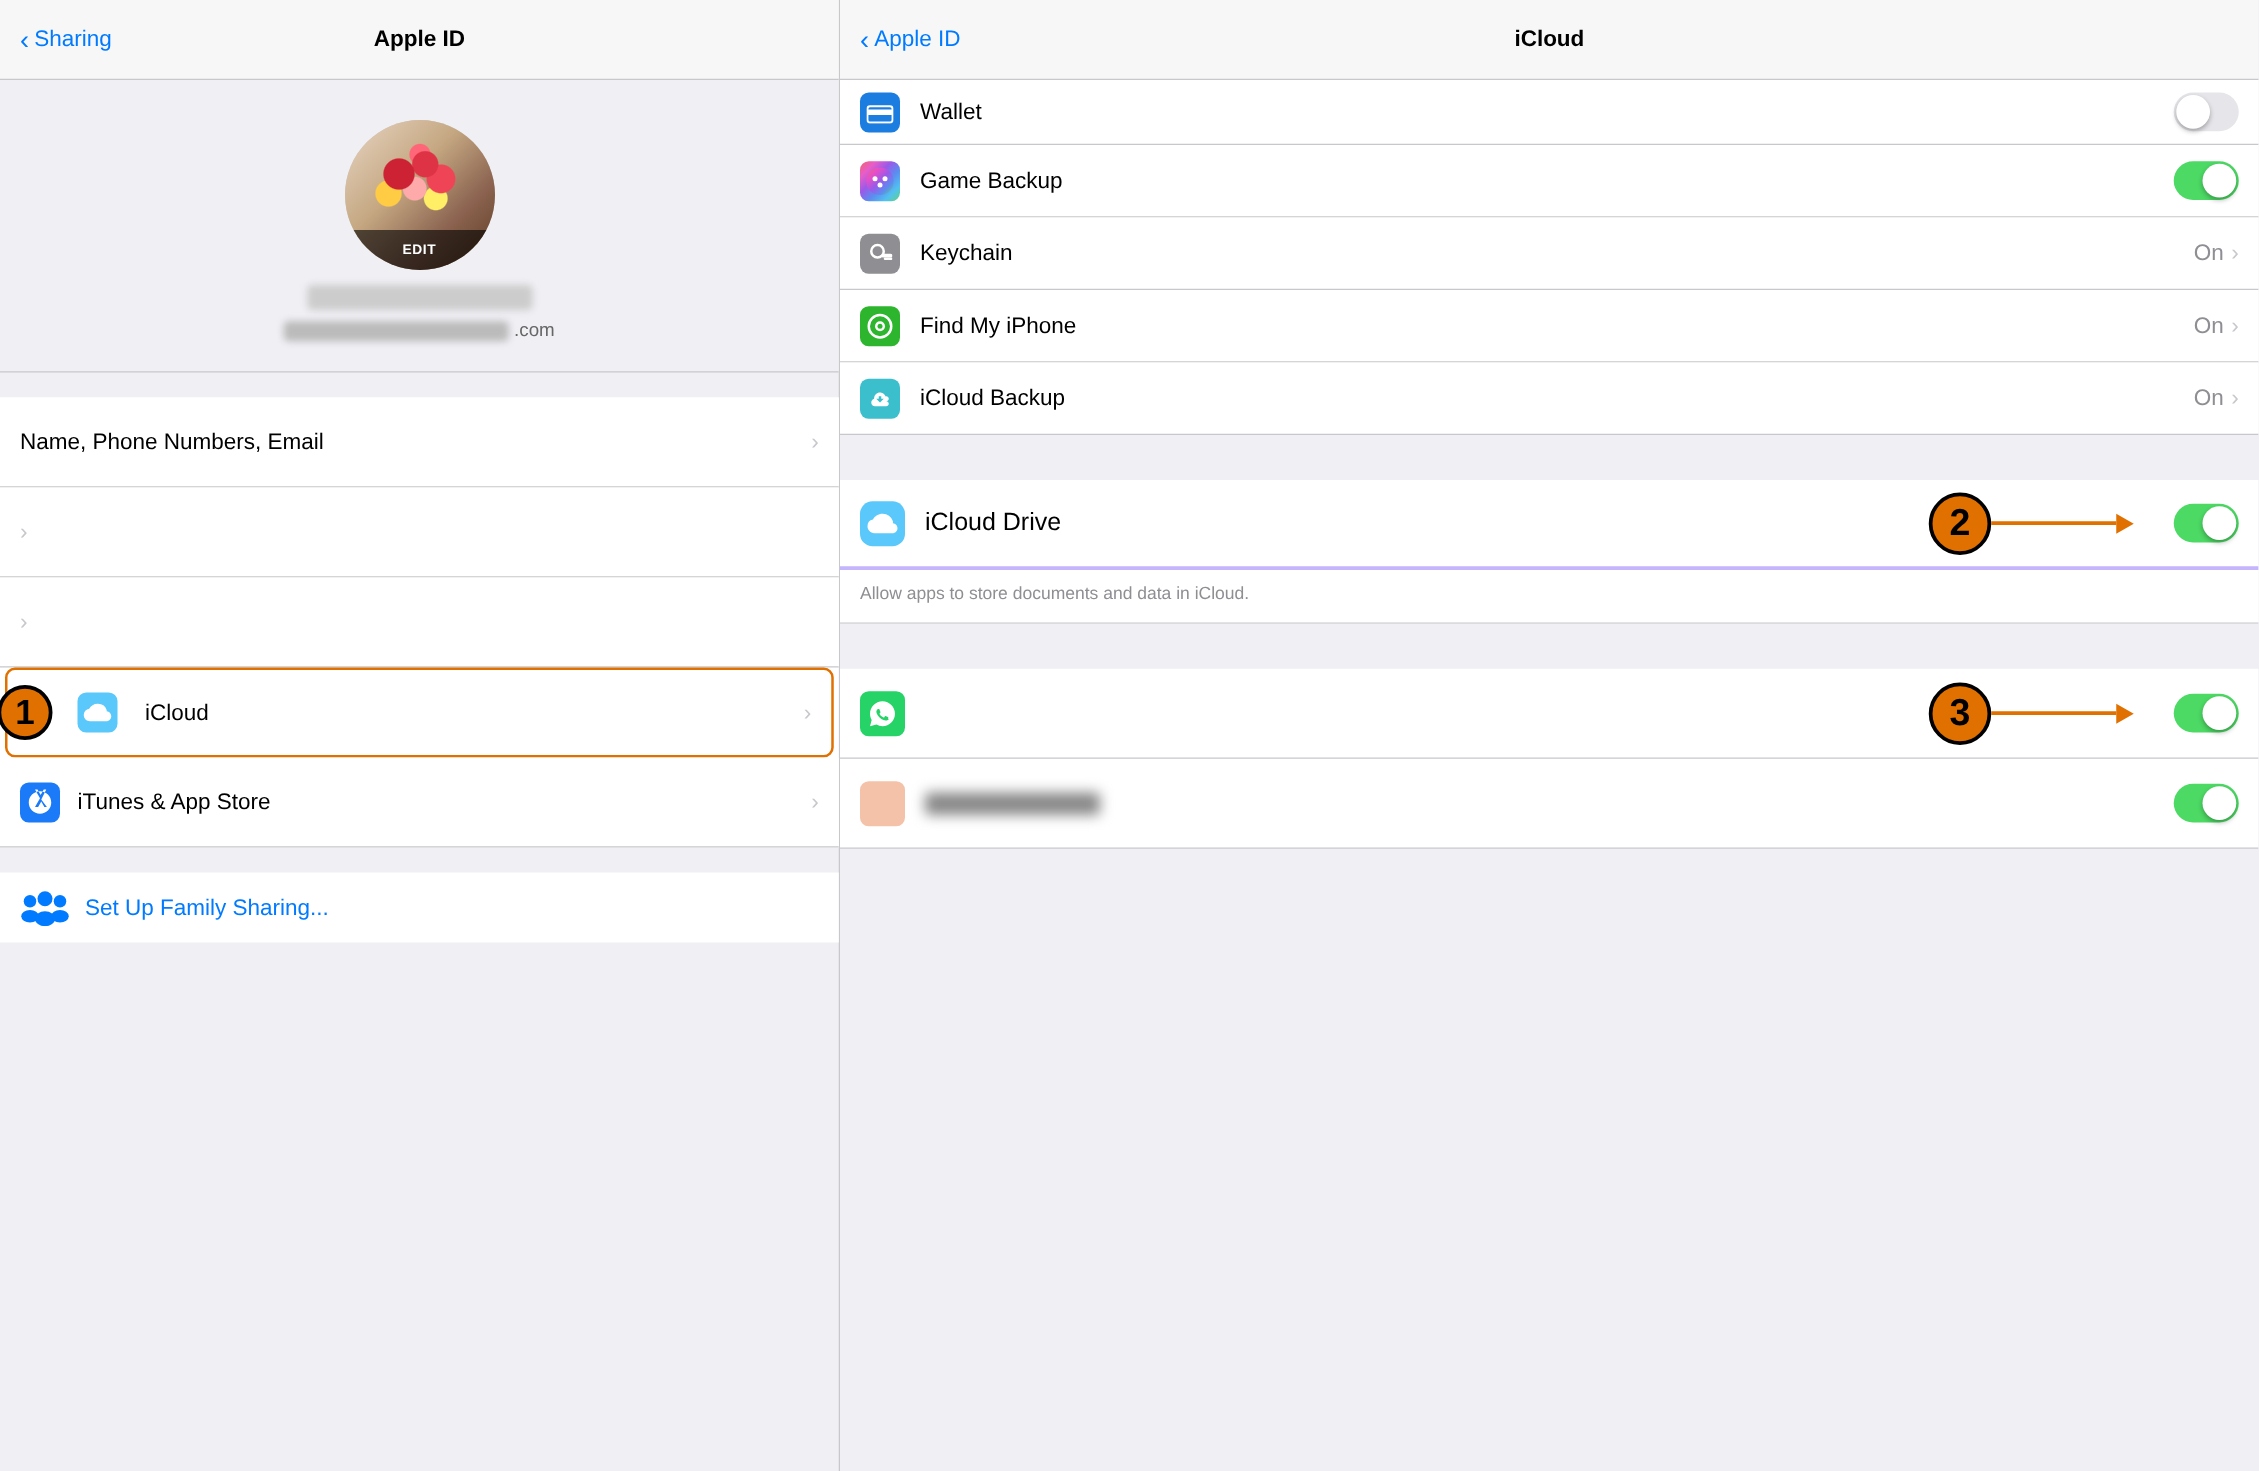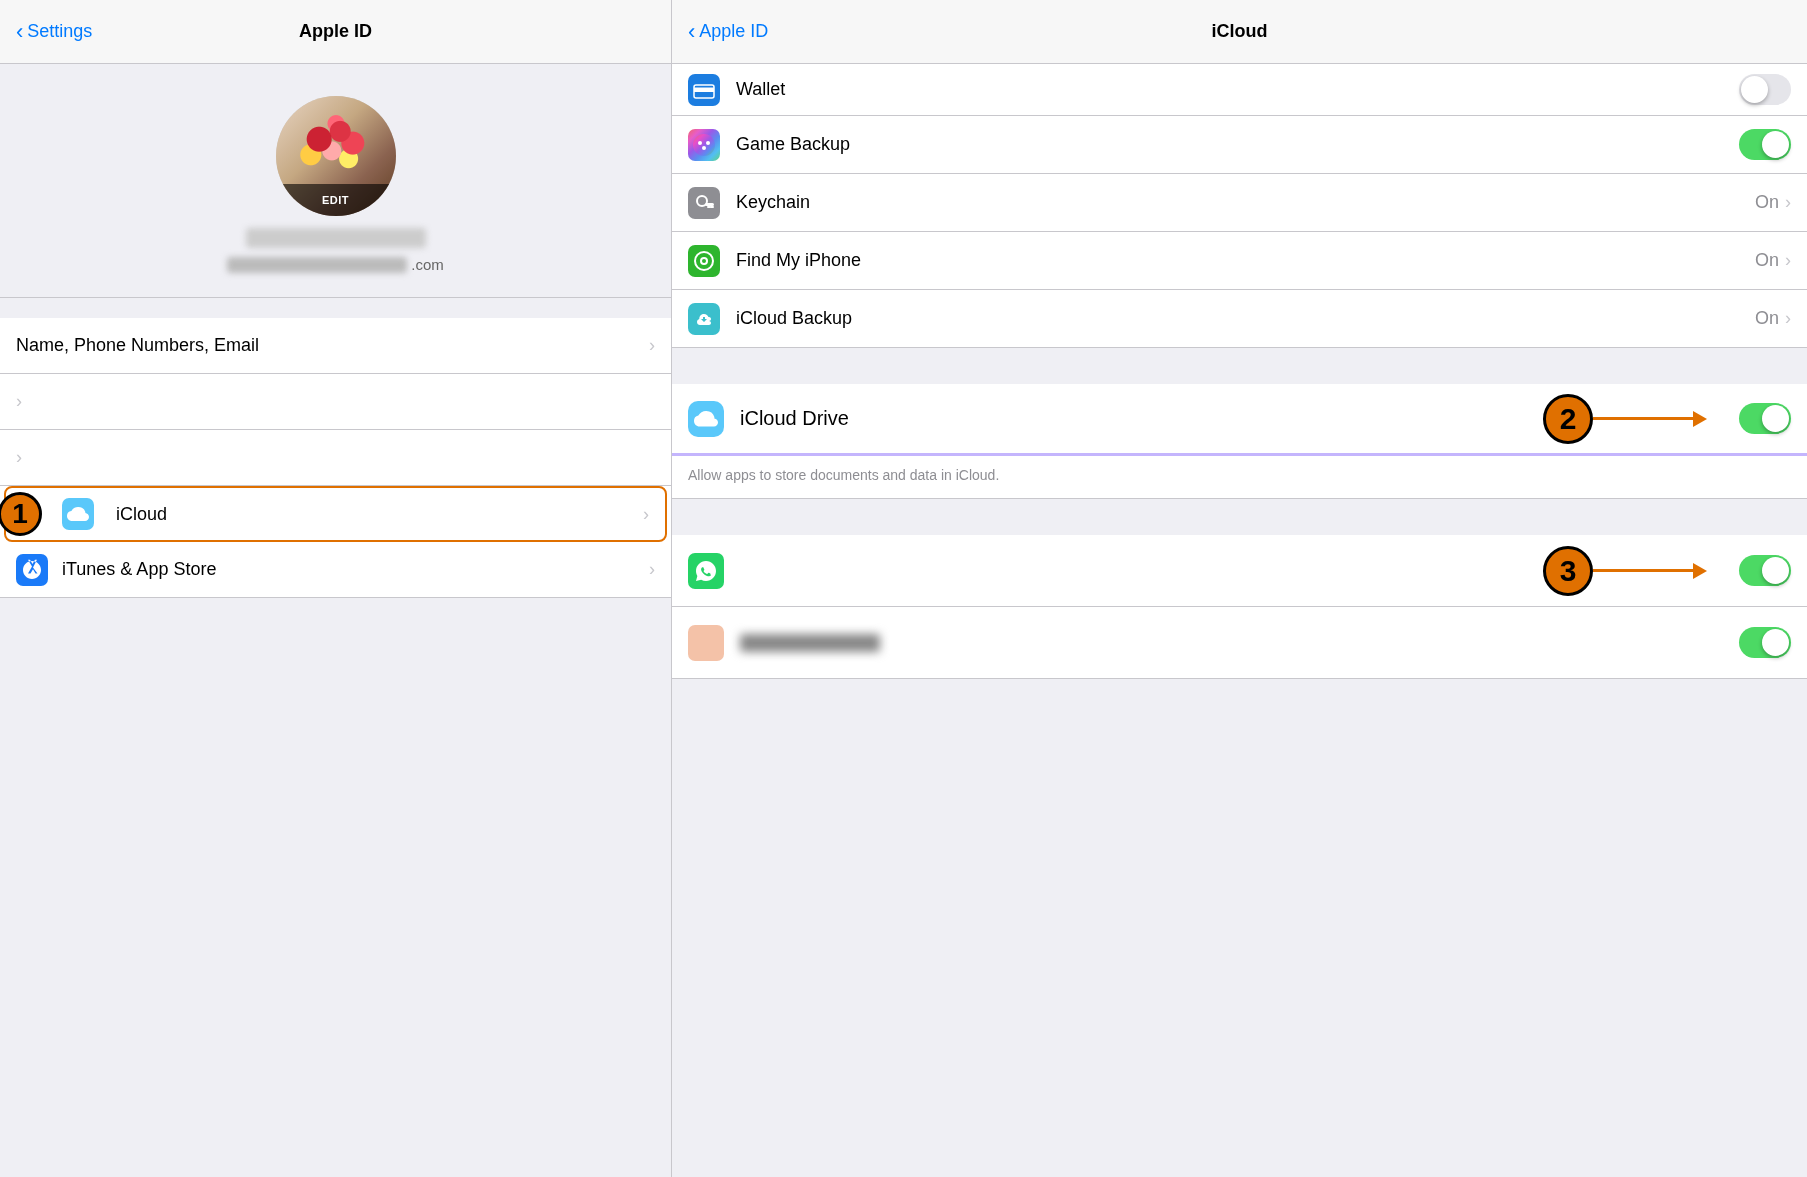--- a/index.html
+++ b/index.html
@@ -150,21 +150,21 @@
     
     .menu-section {
       background: #fff;
       margin-top: 20px;
     }
 
     .menu-item {
       display: flex;
       align-items: center;
       padding: 0 16px;
-      height: 56px;
+      height: 72px;
       border-bottom: 1px solid #c8c7cc;
       cursor: pointer;
       position: relative;
       background: #fff;
     }
 
     .menu-item.highlighted {
       background: #fff;
       border: 2.5px solid #e07000;
       border-radius: 8px;
@@ -449,21 +449,21 @@
     }
   </style>
 </head>
 <body>
 
 <div class="left-panel">
 
   <div class="nav-bar">
     <div class="nav-back">
       <span class="nav-back-chevron">‹</span>
-      <span>Settings</span>
+      <span>Sharing</span>
     </div>
     <div class="nav-title">Apple ID</div>
   </div>
 
   <div class="profile-section">
     <div class="avatar-container">
       <div class="avatar-img"></div>
       <div class="avatar-edit-overlay">
         <span class="avatar-edit-text">EDIT</span>
       </div>
@@ -508,20 +508,36 @@
       <div class="menu-item-icon icon-appstore">
         <svg width="22" height="22" viewBox="0 0 22 22" fill="white">
           <path d="M11 2C6.03 2 2 6.03 2 11s4.03 9 9 9 9-4.03 9-9-4.03-9-9-9zm3.5 12.5l-2.5-4.33-2.5 4.33H7l4-6.93-4-6.93h2l2.5 4.33 2.5-4.33h2L12 8.5l4.5 6z"></path>
         </svg>
       </div>
       <span class="menu-item-label">iTunes &amp; App Store</span>
       <span class="menu-item-chevron">›</span>
     </div>
   </div>
 
+  <div class="menu-section-2" style="margin-top:20px; background:#fff;">
+    <div class="family-sharing-item">
+
+      <div style="width:40px; height:36px; margin-right:12px; display:flex; align-items:center; justify-content:center;">
+        <svg width="40" height="30" viewBox="0 0 40 30" fill="#007aff">
+          <circle cx="8" cy="10" r="5"></circle>
+          <circle cx="20" cy="8" r="6"></circle>
+          <circle cx="32" cy="10" r="5"></circle>
+          <ellipse cx="8" cy="22" rx="7" ry="5"></ellipse>
+          <ellipse cx="20" cy="24" rx="8" ry="6"></ellipse>
+          <ellipse cx="32" cy="22" rx="7" ry="5"></ellipse>
+        </svg>
+      </div>
+      <span class="family-label">Set Up Family Sharing...</span>
+    </div>
+  </div>
 </div>
 
 <div class="right-panel">
 
   <div class="right-nav-bar">
     <div class="right-nav-back">
       <span class="nav-back-chevron">‹</span>
       <span>Apple ID</span>
     </div>
     <div class="right-nav-title">iCloud</div>

